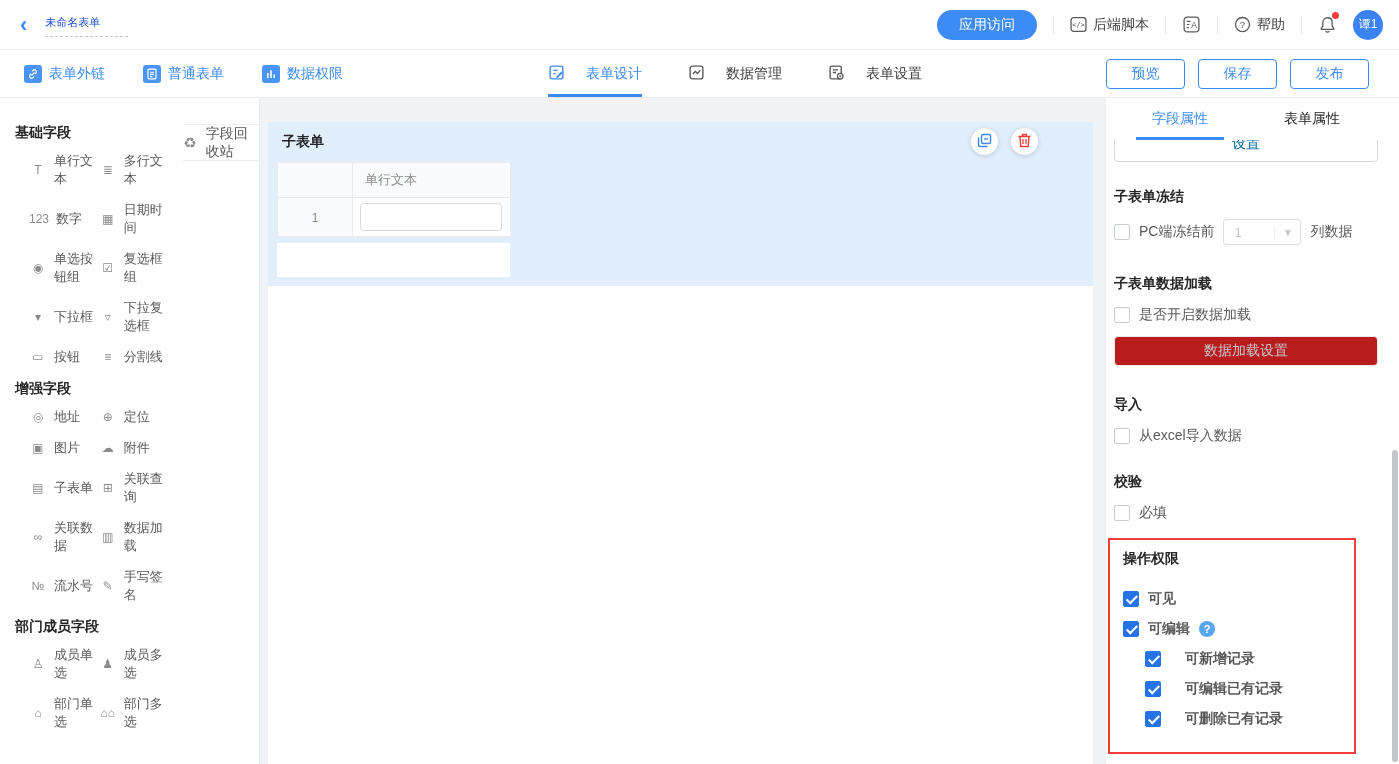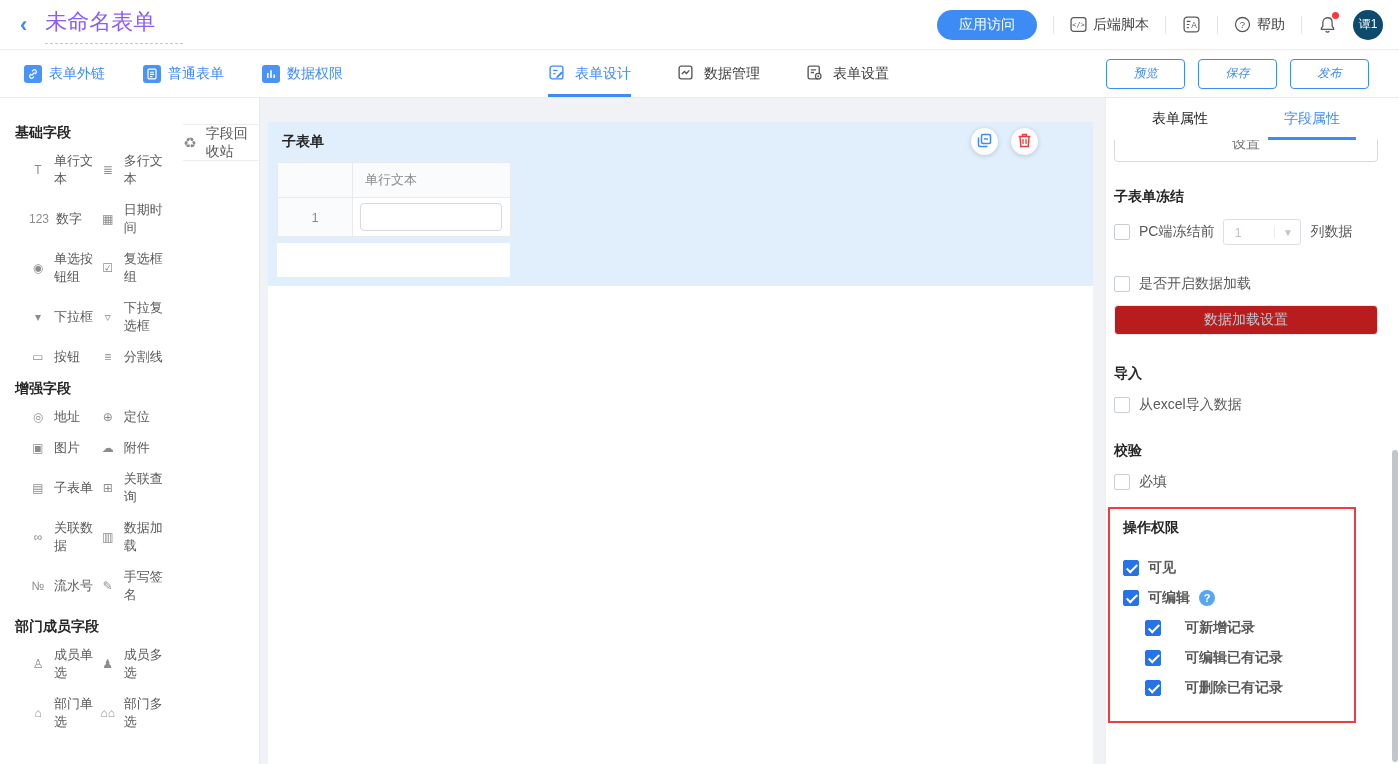--- a/index.html
+++ b/index.html
@@ -4,46 +4,46 @@
 <style>
   * { box-sizing: border-box; margin: 0; padding: 0; }
   html,body { width:1399px; height:764px; overflow:hidden; background:#fff;
     font-family:"Liberation Sans","DejaVu Sans",sans-serif; color:#262626; }
 
   
   .hdr { height:50px; background:#fff; border-bottom:1px solid #ebedf0;
     display:flex; align-items:center; justify-content:space-between; padding:0 16px; }
   .hdr-left { display:flex; align-items:center; gap:14px; }
   .back { color:#3d8bf5; font-size:22px; font-weight:bold; cursor:pointer; line-height:1; padding:0 4px; }
-  .form-title { font-size:22px; color:#8b5cf6; border-bottom:1px dashed #c9c9c9; padding:2px 28px 6px 0; cursor:text;font-family:Liberation Mono, monospace; }
+  .form-title { font-size:11px; color:#1d4ed8; border-bottom:1px dashed #c9c9c9; padding:2px 28px 6px 0; cursor:text;font-family:Liberation Mono, monospace; }
   .hdr-right { display:flex; align-items:center; gap:16px;justify-content:space-between; }
   .pill-btn { background:#3d8bf5; color:#fff; border:none; border-radius:16px; height:30px;
     padding:0 22px; font-size:14px; cursor:pointer; font-family:inherit; }
   .vdiv { width:1px; height:18px; background:#e4e6e9; }
   .hdr-item { display:flex; align-items:center; gap:6px; color:#404040; font-size:14px; cursor:pointer; }
   .hdr-item svg, .hdr-icon svg { display:block; }
   .hdr-icon { display:flex; align-items:center; cursor:pointer; position:relative; }
   .bell-dot { position:absolute; right:-2px; top:-3px; width:7px; height:7px; background:#f23c3c; border-radius:50%; }
-  .avatar { width:30px; height:30px; border-radius:50%; background:#0c4a6e; color:#fff; font-size:12px;
+  .avatar { width:30px; height:30px; border-radius:50%; background:#3b82f6; color:#fff; font-size:12px;
     display:flex; align-items:center; justify-content:center; cursor:pointer; }
 
   
   .toolbar { height:48px; background:#fff; border-bottom:1px solid #e8eaed;
     display:flex; align-items:stretch; position:relative; }
   .tb-left { display:flex; align-items:center; gap:38px; margin-left:24px; width:400px; }
   .tb-item { display:flex; align-items:center; gap:7px; color:#3d8bf5; font-size:14px; cursor:pointer; }
   .blue-sq { width:18px; height:18px; background:#4a94f7; border-radius:3px; display:flex;
     align-items:center; justify-content:center; }
   .tb-tabs { position:absolute; left:548px; top:0; bottom:0; display:flex; gap:46px; }
-  .tb-tab { display:flex; align-items:center; gap:10px; font-size:14px; color:#404040;
+  .tb-tab { display:flex; align-items:center; gap:21px; font-size:14px; color:#404040;
     cursor:pointer; border-bottom:3px solid transparent; padding-top:3px; }
   .tb-tab.active { color:#3d8bf5; border-bottom-color:#3d8bf5; }
   .tb-actions { margin-left:auto; display:flex; align-items:center; gap:13px; margin-right:30px; }
   .ol-btn { width:79px; height:30px; border:1px solid #3d8bf5; color:#3d8bf5; background:#fff;
-    border-radius:4px; font-size:12px; cursor:pointer; font-family:inherit;font-style:italic; }
+    border-radius:4px; font-size:14px; cursor:pointer; font-family:inherit; }
 
   
   .page-body { display:flex; height:666px; }
 
   
   .sidebar { width:260px; background:#fff; border-right:1px solid #e8eaed; padding-top:12px;
     display:flex; flex-direction:row; flex-shrink:0; }
   .sb-section { padding:0 15px; }
   .sb-title { font-size:14px; font-weight:bold; color:#262626; margin:14px 0 10px; }
   .sb-grid { display:grid; grid-template-columns:1fr 1fr; row-gap:13px; padding-left:14px; }
@@ -76,21 +76,21 @@
   .panel { width:294px; background:#fff; border-left:1px solid #eceef1; flex-shrink:0;
     padding:0 21px 0 8px; position:relative; }
   .p-tabs { display:flex; height:42px; }
   .p-tab { flex:1; display:flex; align-items:center; justify-content:center; font-size:14px;
     color:#262626; cursor:pointer; position:relative; }
   .p-tab.active { color:#3d8bf5; }
   .p-tab.active::after { content:""; position:absolute; bottom:0; left:50%; transform:translateX(-50%);
     width:88px; height:3px; background:#3d8bf5; }
   .clip-wrap { height:22px; overflow:hidden; }
   .clip-btn { width:100%; height:36px; margin-top:-14px; background:#fff; border:1px solid #d9d9d9;
-    border-radius:4px; color:#737373; font-size:14px; font-family:Liberation Serif, serif; cursor:pointer;
+    border-radius:4px; color:#0369a1; font-size:14px; font-family:Liberation Serif, serif; cursor:pointer;
     display:flex; align-items:center; justify-content:center; }
   .p-heading { font-size:14px; font-weight:bold; color:#262626; margin-bottom:13px; }
   .p-row { display:flex; align-items:center; gap:9px; color:#595959; font-size:14px; }
   .cb { width:16px; height:16px; border:1px solid #c9cdd4; border-radius:2px; background:#fff;
     flex-shrink:0; cursor:pointer; position:relative; }
   .cb.checked { background:#2673e8; border-color:#2673e8; }
   .cb.checked::after { content:""; position:absolute; left:5px; top:1px; width:4px; height:9px;
     border:solid #fff; border-width:0 2px 2px 0; transform:rotate(45deg); }
   .dis-select { display:flex; align-items:center; height:26px; border:1px solid #dcdfe6; border-radius:3px;
     background:#fff; cursor:not-allowed; }
@@ -380,42 +380,43 @@
           </tr>
         </tbody>
           </table>
         <div class="add-strip"></div>
       </div>
     </div>
   </div>
 
   <aside class="panel">
     <div class="p-tabs" id="p-tabs">
+        <div class="p-tab active">字段属性</div>
         <div class="p-tab">表单属性</div>
-        <div class="p-tab active">字段属性</div>
       </div>
 
     <div class="clip-wrap">
       <button class="clip-btn">设置</button>
     </div>
 
     <div class="mt-freeze">
       <div class="p-heading">子表单冻结</div>
       <div class="p-row">
         <span class="cb"></span>
         <span>PC端冻结前</span>
         <span class="dis-select">
           <span class="val">1</span>
           <span class="caret">▼</span>
         </span>
         <span>列数据</span>
       </div>
     </div>
 
     <div class="mt-dl">
+      <div class="p-heading">子表单数据加载</div>
       <div class="p-row row-gap">
         <span class="cb"></span>
         <span>是否开启数据加载</span>
       </div>
       <button class="dis-btn">数据加载设置</button>
     </div>
 
     <div class="mt-imp">
       <div class="p-heading">导入</div>
       <div class="p-row">

